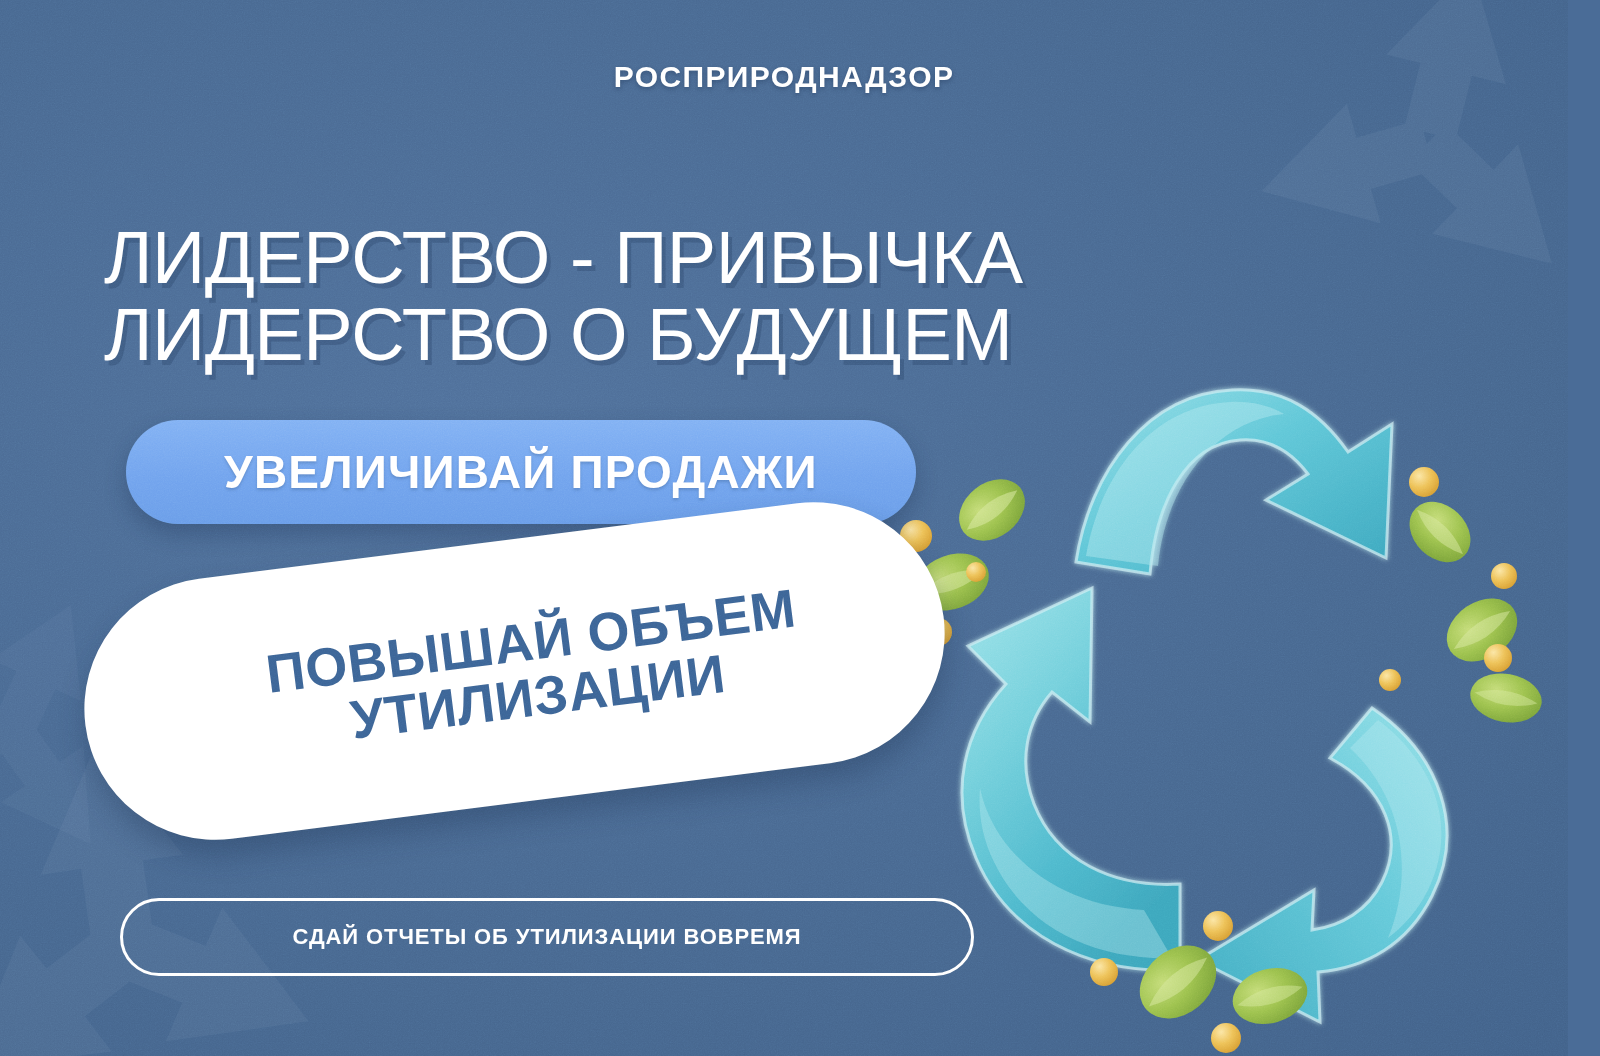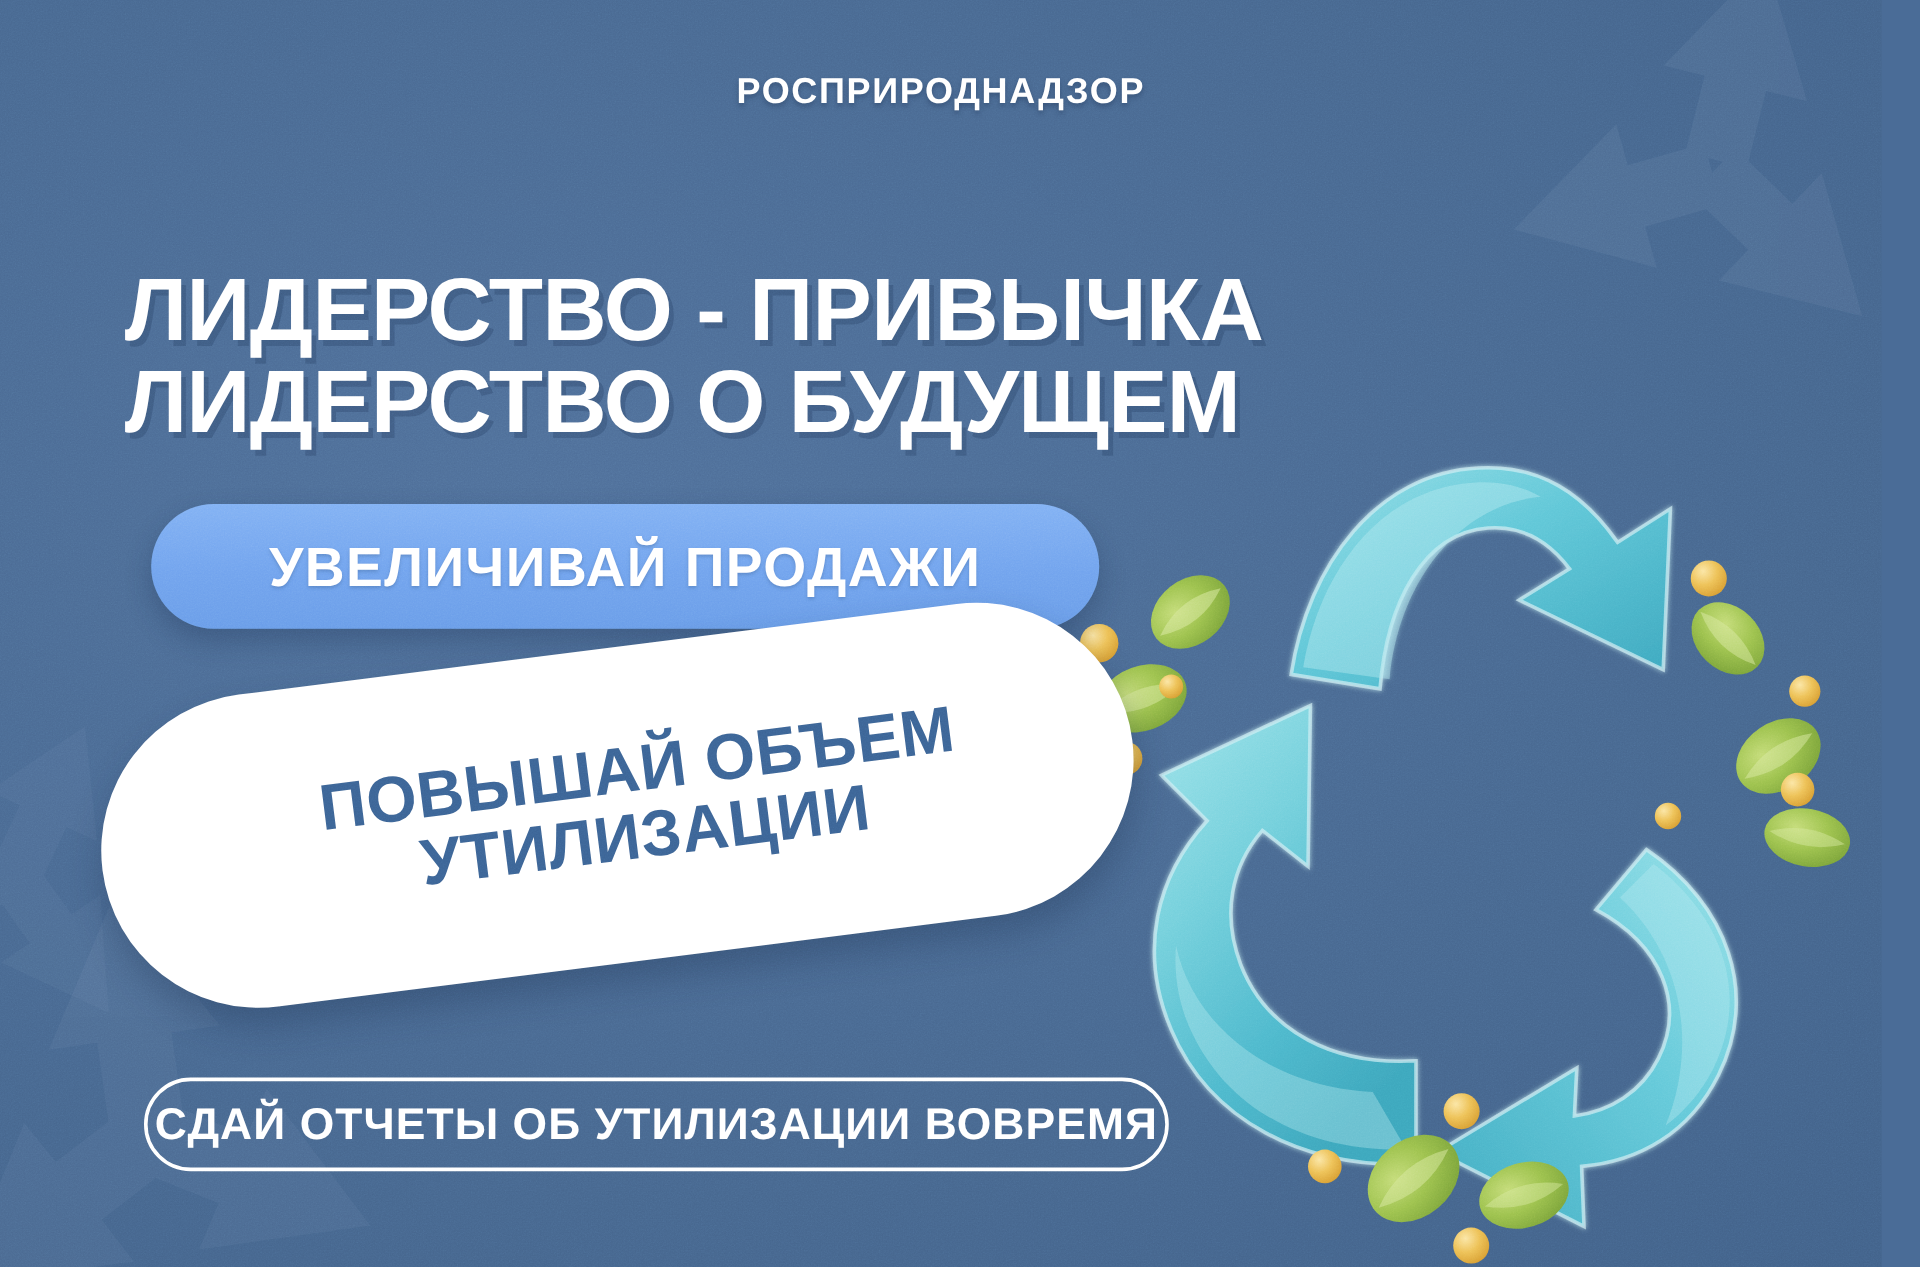--- a/index.html
+++ b/index.html
@@ -30,21 +30,21 @@
   
   .brand{
     position:absolute;left:0;right:0;top:60px;text-align:center;z-index:20;
     color:#ffffff;font-weight:bold;font-size:30px;letter-spacing:1.4px;
     text-shadow:0 2px 4px rgba(20,38,64,.35);
   }
 
   
   .headline{
     position:absolute;left:104px;top:222px;z-index:20;
-    color:#ffffff;font-weight:bold;
+    color:#ffffff;font-weight:normal;
     font-size:74px;line-height:.96;letter-spacing:-0.5px;
     text-shadow:4px 5px 0 rgba(38,62,96,.32);
     white-space:nowrap;
   }
   .headline div+div{margin-top:6px;}
 
   
   .pill-blue{
     position:absolute;left:126px;top:420px;z-index:21;
     width:790px;height:104px;border-radius:56px;
@@ -76,21 +76,21 @@
   .pill-white .inner div{white-space:nowrap;}
 
   
   .pill-outline{
     position:absolute;left:120px;top:898px;z-index:21;
     width:848px;height:72px;border-radius:40px;
     border:3px solid #ffffff;
     display:flex;align-items:center;justify-content:center;
   }
   .pill-outline span{
-    color:#ffffff;font-weight:bold;font-size:37px;letter-spacing:0.9px;white-space:nowrap;
+    color:#ffffff;font-weight:bold;font-size:22px;letter-spacing:0.9px;white-space:nowrap;
   }
 
   
   .hero{position:absolute;left:880px;top:350px;width:660px;height:690px;z-index:15;}
   .hero svg{display:block;width:100%;height:100%;overflow:visible;}
 </style>
 </head>
 <body>
 
 <div id="poster">

